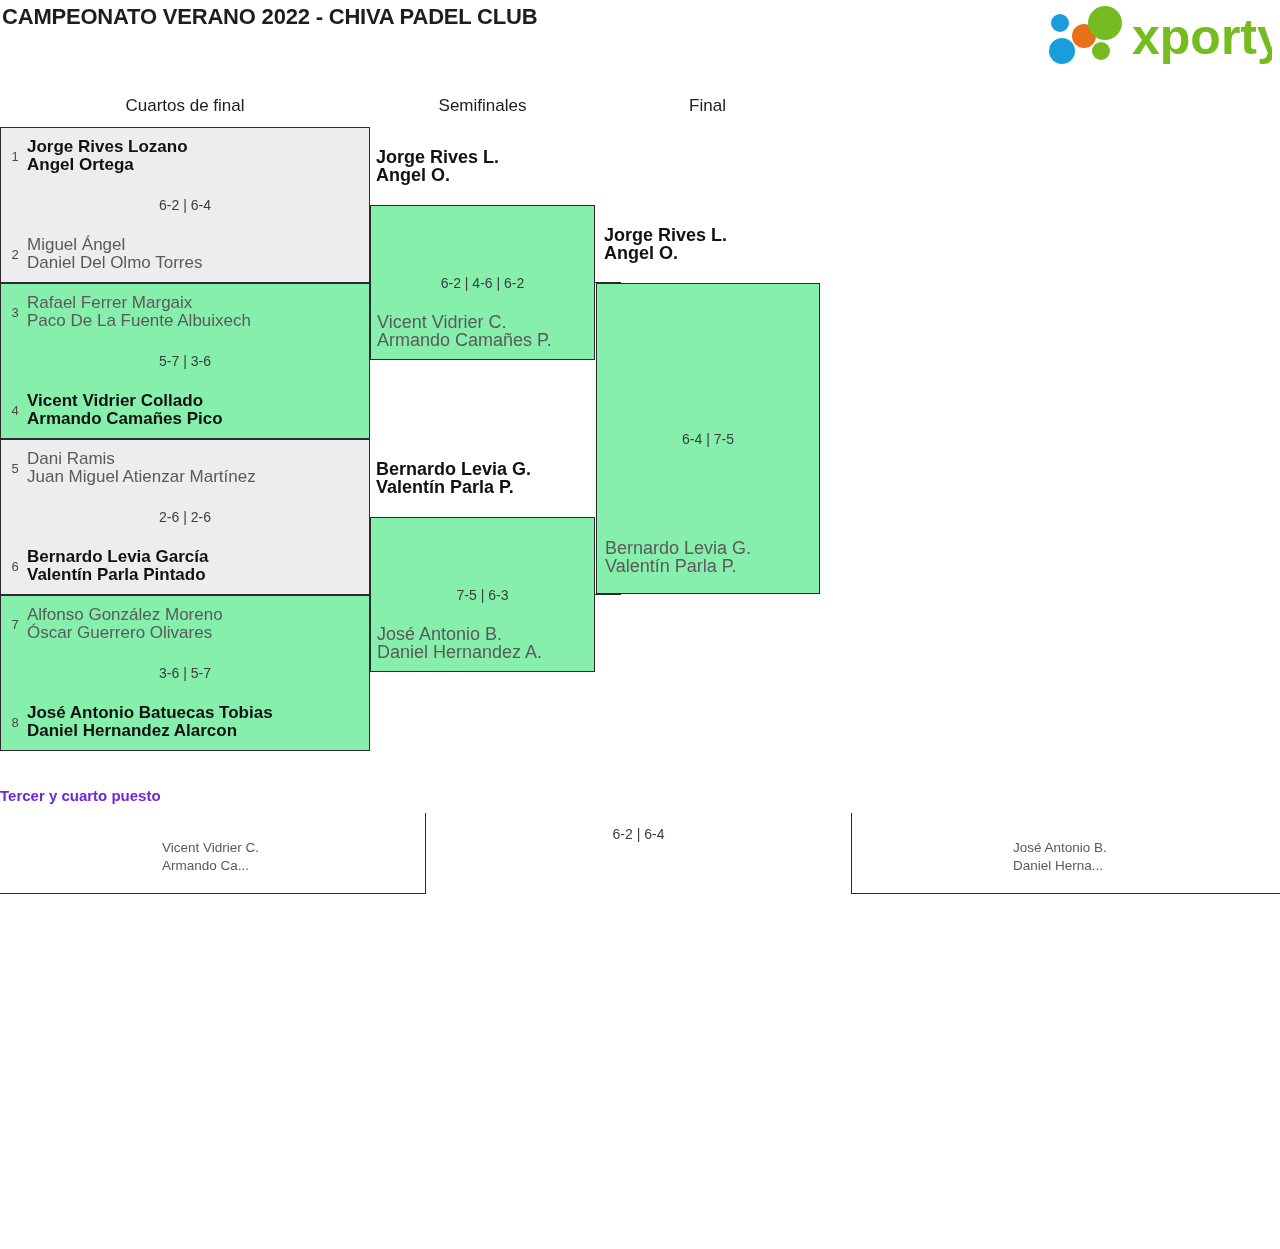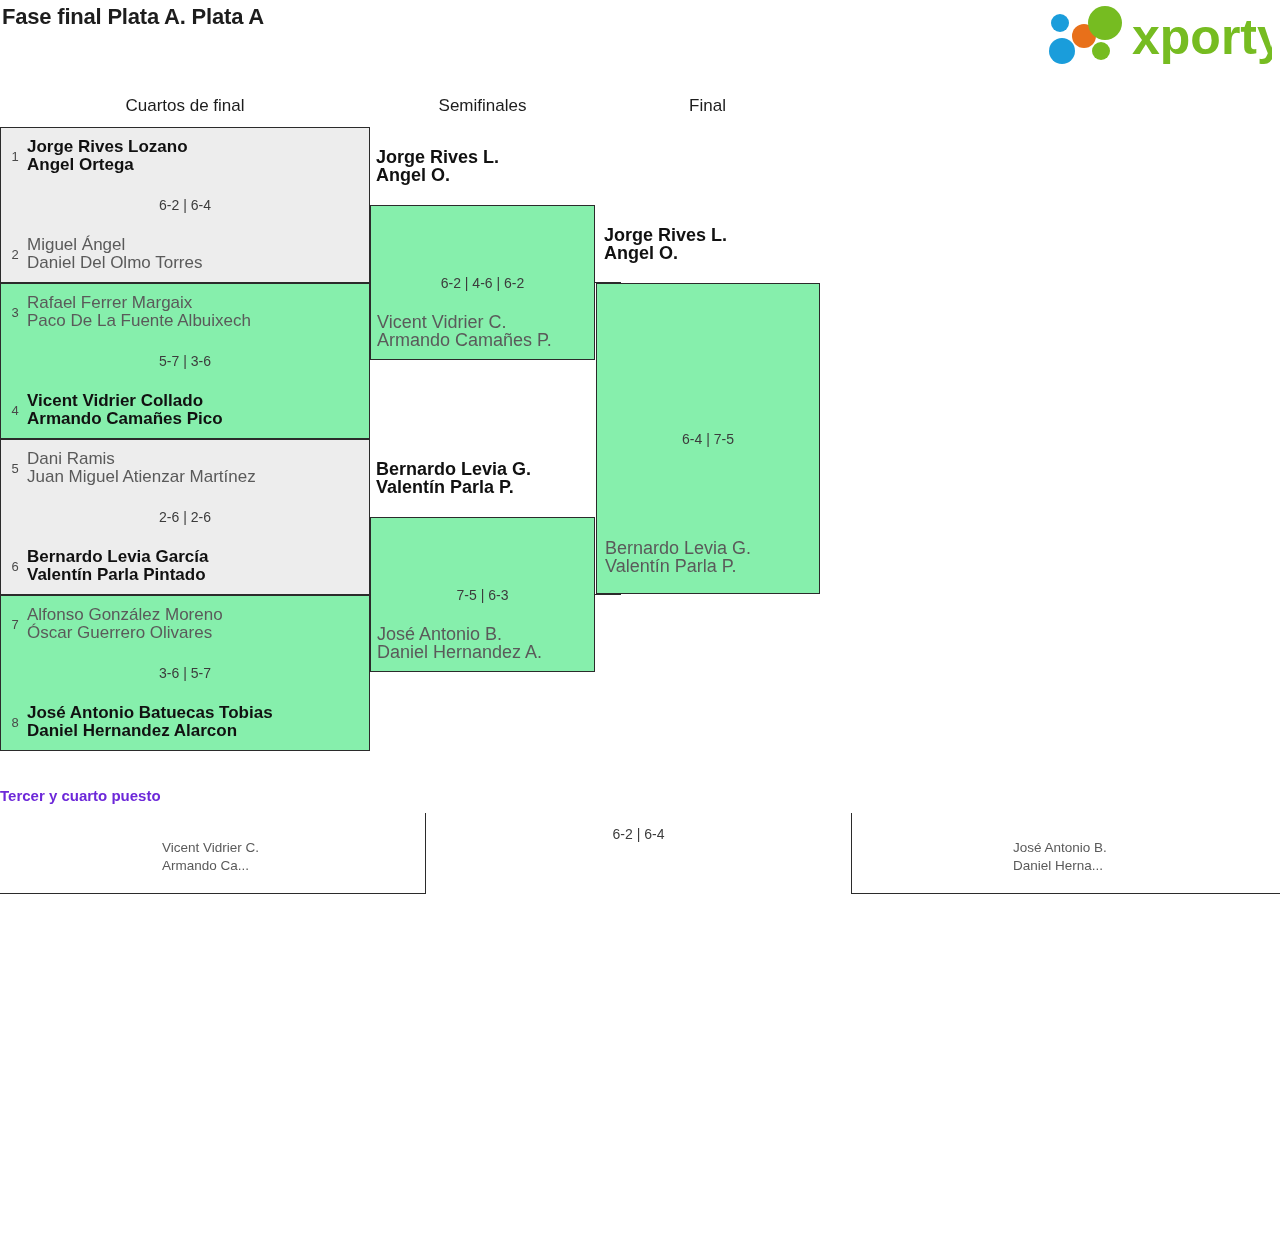--- a/index.html
+++ b/index.html
@@ -171,21 +171,21 @@
     font-size: 14px;
     color: #3c3c3c;
     white-space: nowrap;
   }
 </style>
 </head>
 <body>
 
 <div class="header">
   <div class="title-block">
-    <div class="title-line2">Fase final Plata A. Plata A</div>
+    <div class="title-line1">CAMPEONATO VERANO 2022 - CHIVA PADEL CLUB</div>
   </div>
 
   <div class="logo">
     <svg width="240" height="58" viewBox="0 0 240 58">
       <circle cx="28" cy="17" r="9" fill="#1a9ddb"></circle>
       <circle cx="52" cy="30" r="12" fill="#e8701a"></circle>
       <circle cx="73" cy="17" r="17" fill="#76bc21"></circle>
       <circle cx="69" cy="45" r="9" fill="#76bc21"></circle>
       <circle cx="30" cy="45" r="13" fill="#1a9ddb"></circle>
       <text x="100" y="48" font-family="'Liberation Sans', sans-serif" font-size="50" font-weight="bold" fill="#76bc21">xporty</text>

